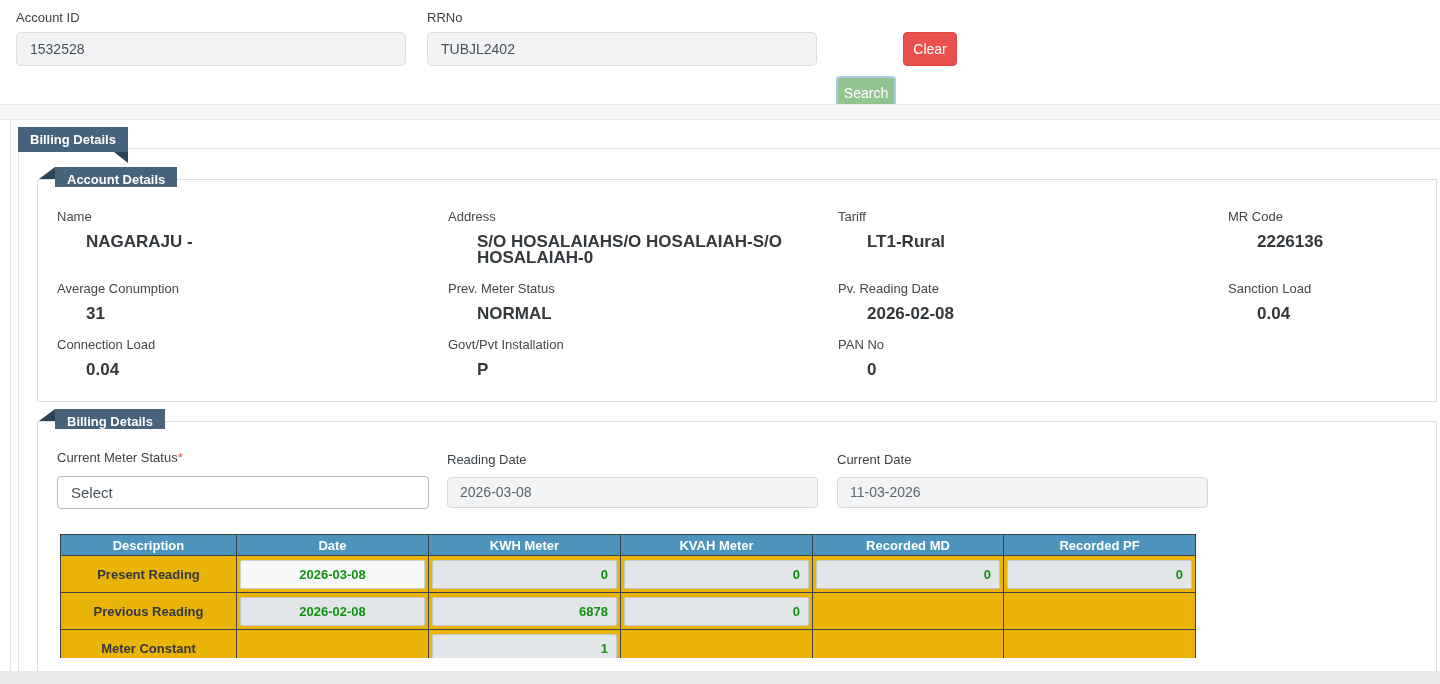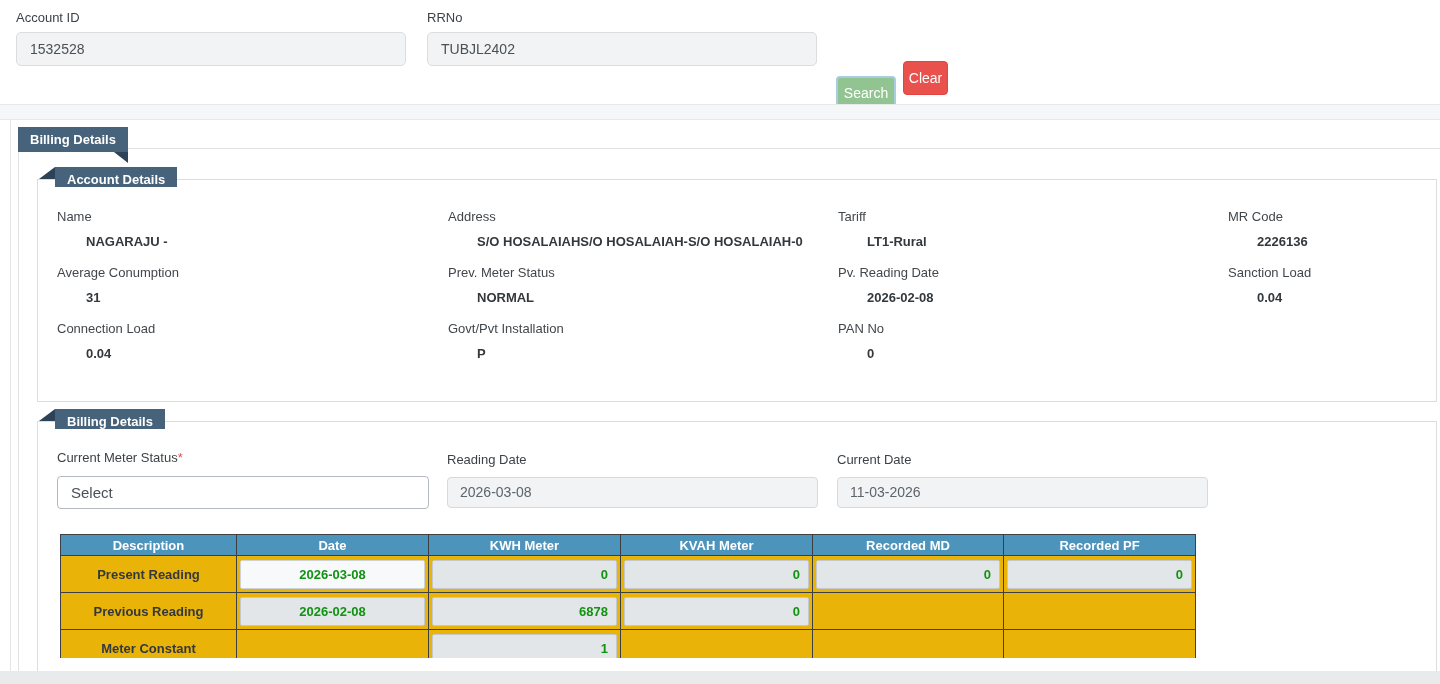--- a/index.html
+++ b/index.html
@@ -11,21 +11,21 @@
   
   .fldlabel { font-size:13px; color:#3c4247; line-height:16px; }
   .text-input {
     height:34px; background:#f1f3f4; border:1px solid #dbdee1; border-radius:5px;
     font-family:"Liberation Sans", sans-serif; font-size:14px; color:#495057;
     padding:0 13px; width:390px; outline:none;
   }
   .btn { height:34px; border-radius:4px; font-family:"Liberation Sans", sans-serif;
          font-size:14px; color:#ffffff; cursor:pointer; }
   .btn-search { width:60px; background:#92c492; border:2px solid #a9cde0;margin-top:44px; }
-  .btn-clear  { width:45px; background:#e8514c; border:1px solid #e2453f;margin-top:29px; }
+  .btn-clear  { width:54px; background:#e8514c; border:1px solid #e2453f; }
 
   
   .separator-band { left:0; top:104px; width:1440px; height:16px; background:#f6f7f8;
                     border-top:1px solid #e6e8ea; border-bottom:1px solid #e6e8ea; }
   .outer-card   { left:10px; top:120px; right:0; bottom:10px; border-left:1px solid #e3e5e7; }
   .main-fieldset{ left:18px; top:148px; right:0; bottom:8px;
                   border-top:1px solid #dfe2e5; border-left:1px solid #dfe2e5; }
   .sub-fieldset { border:1px solid #dbdee1; background:#ffffff; }
   .fs-account   { left:37px; top:179px; width:1400px; height:223px; }
   .fs-billing   { left:37px; top:421px; width:1400px; height:268px; }
@@ -37,21 +37,21 @@
   .ribbon-main::after { content:""; position:absolute; top:100%; right:0;
             border-top:11px solid #2c4256; border-left:14px solid transparent; }
   .ribbon-sub { height:20px; line-height:26px; }
   .ribbon-sub::before { content:""; position:absolute; right:100%; top:0;
             border-bottom:12px solid #2c4256; border-left:16px solid transparent; }
 
   
   .acct-grid { left:57px; top:209px; width:1365px; display:grid;
                grid-template-columns:391px 390px 390px 1fr; row-gap:15px; z-index:2; }
   .field .flabel { font-size:13px; color:#42474c; line-height:16px; margin-bottom:9px; }
-  .field .fvalue { font-size:13px; font-weight:bold; color:#33383c; line-height:16px;padding-left:29px; }
+  .field .fvalue { font-size:17px; font-weight:bold; color:#33383c; line-height:16px;padding-left:29px; }
 
   
   .select-box { width:372px; height:33px; background:#ffffff; border:1px solid #b3b9be;
                 border-radius:4px; font-size:15px; color:#495057; line-height:31px;
                 padding:0 13px; }
   .date-box { width:371px; height:31px; background:#f1f3f4; border:1px solid #d7dadd;
               border-radius:4px; font-size:14px; color:#5c646c; line-height:29px;
               padding:0 12px; }
   .req { color:#d9534f; }
 

